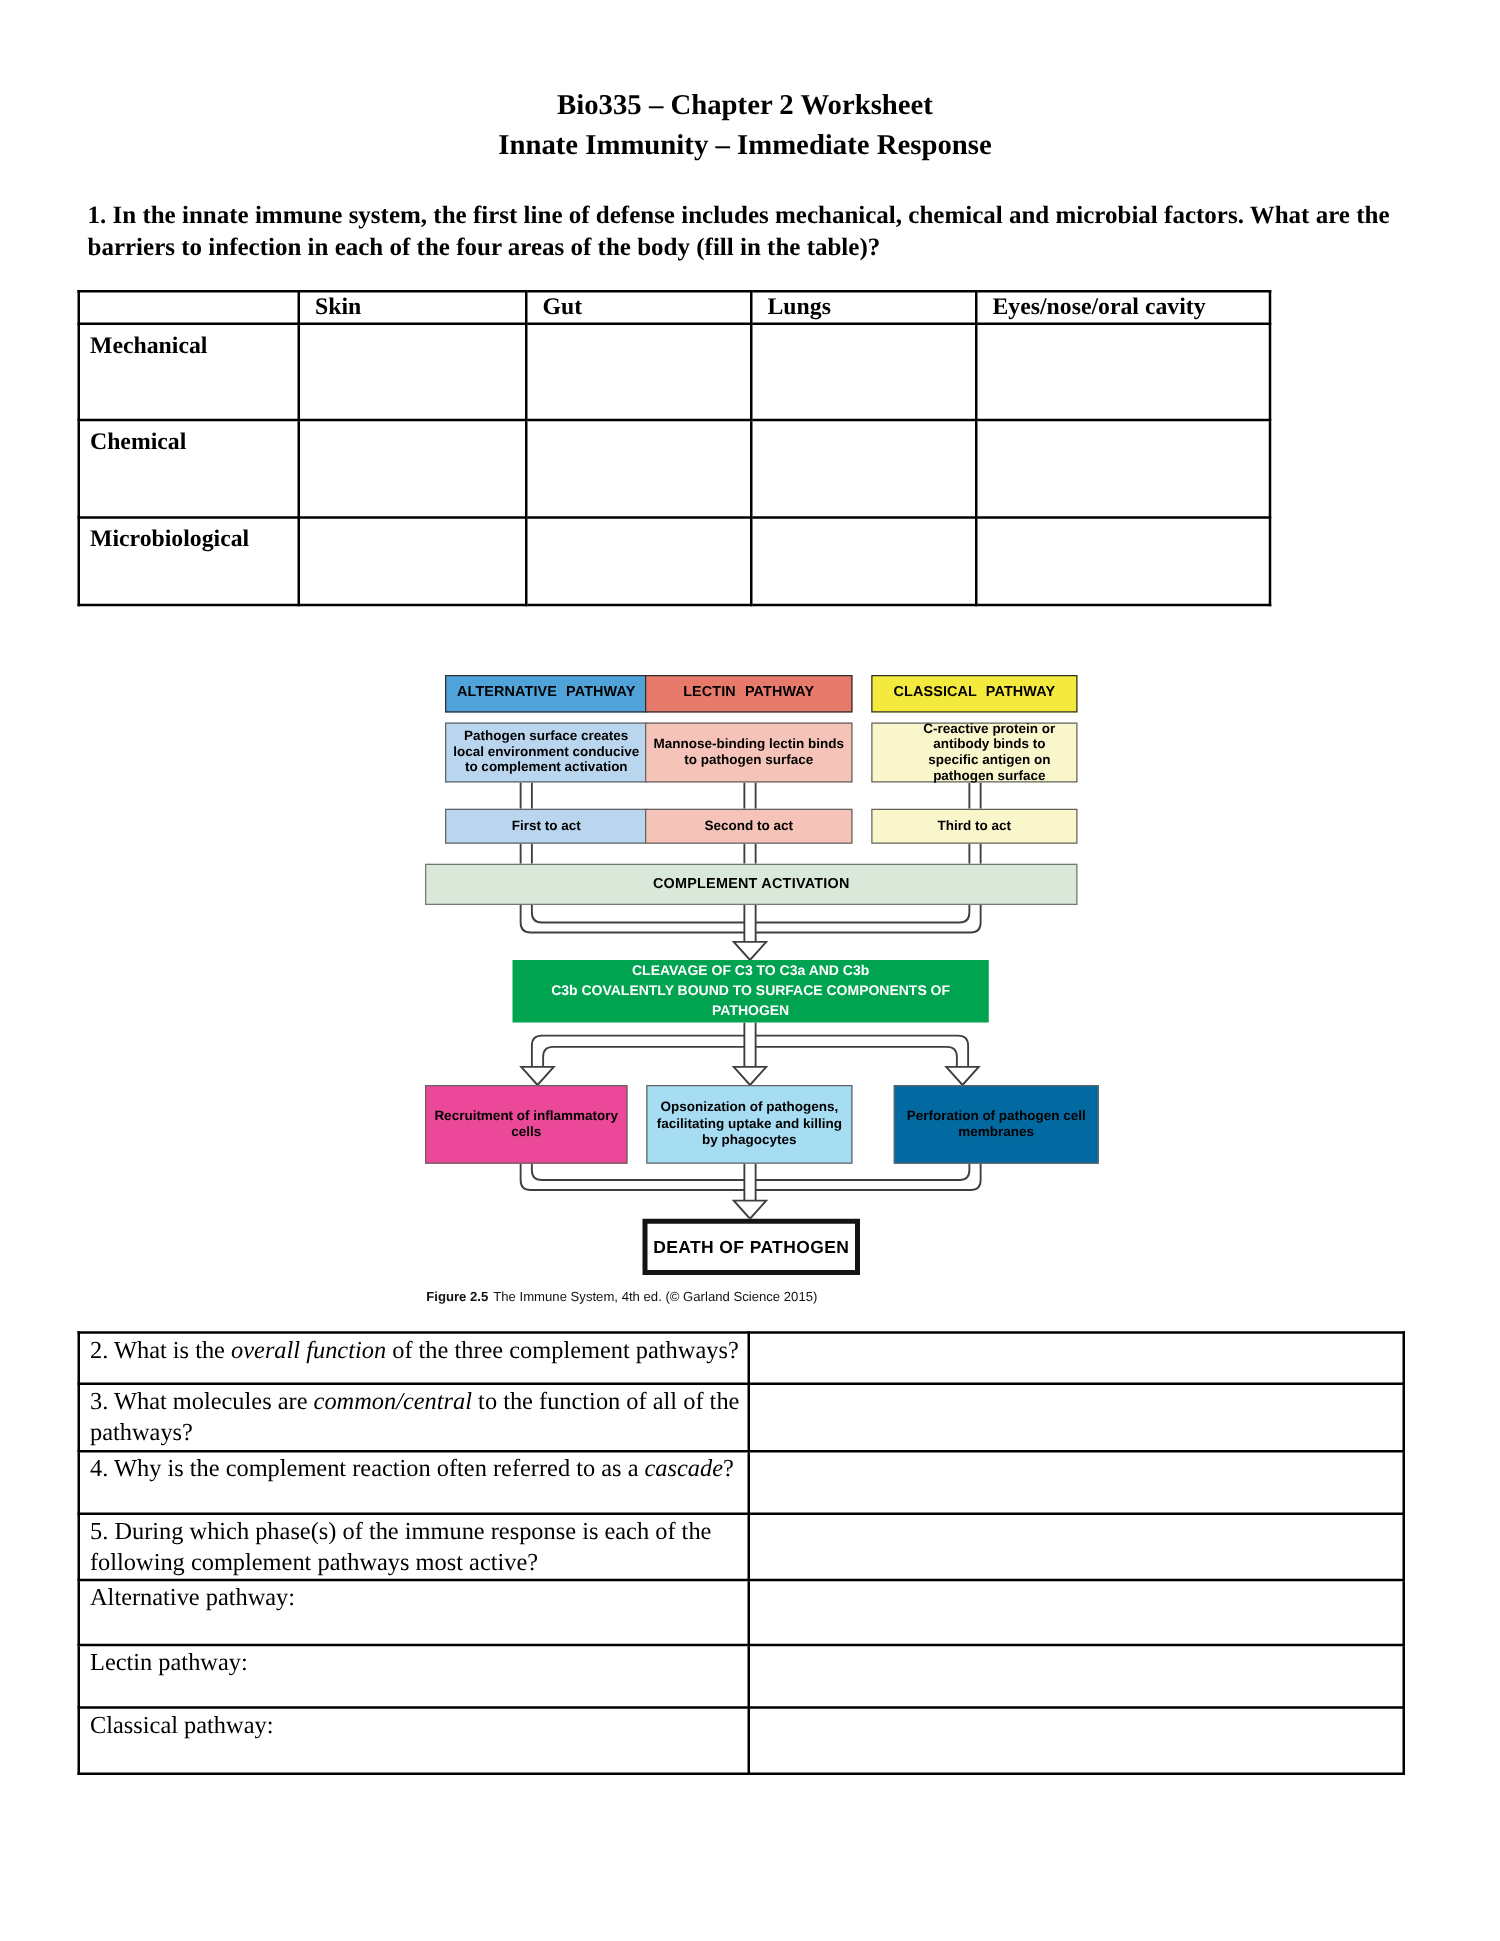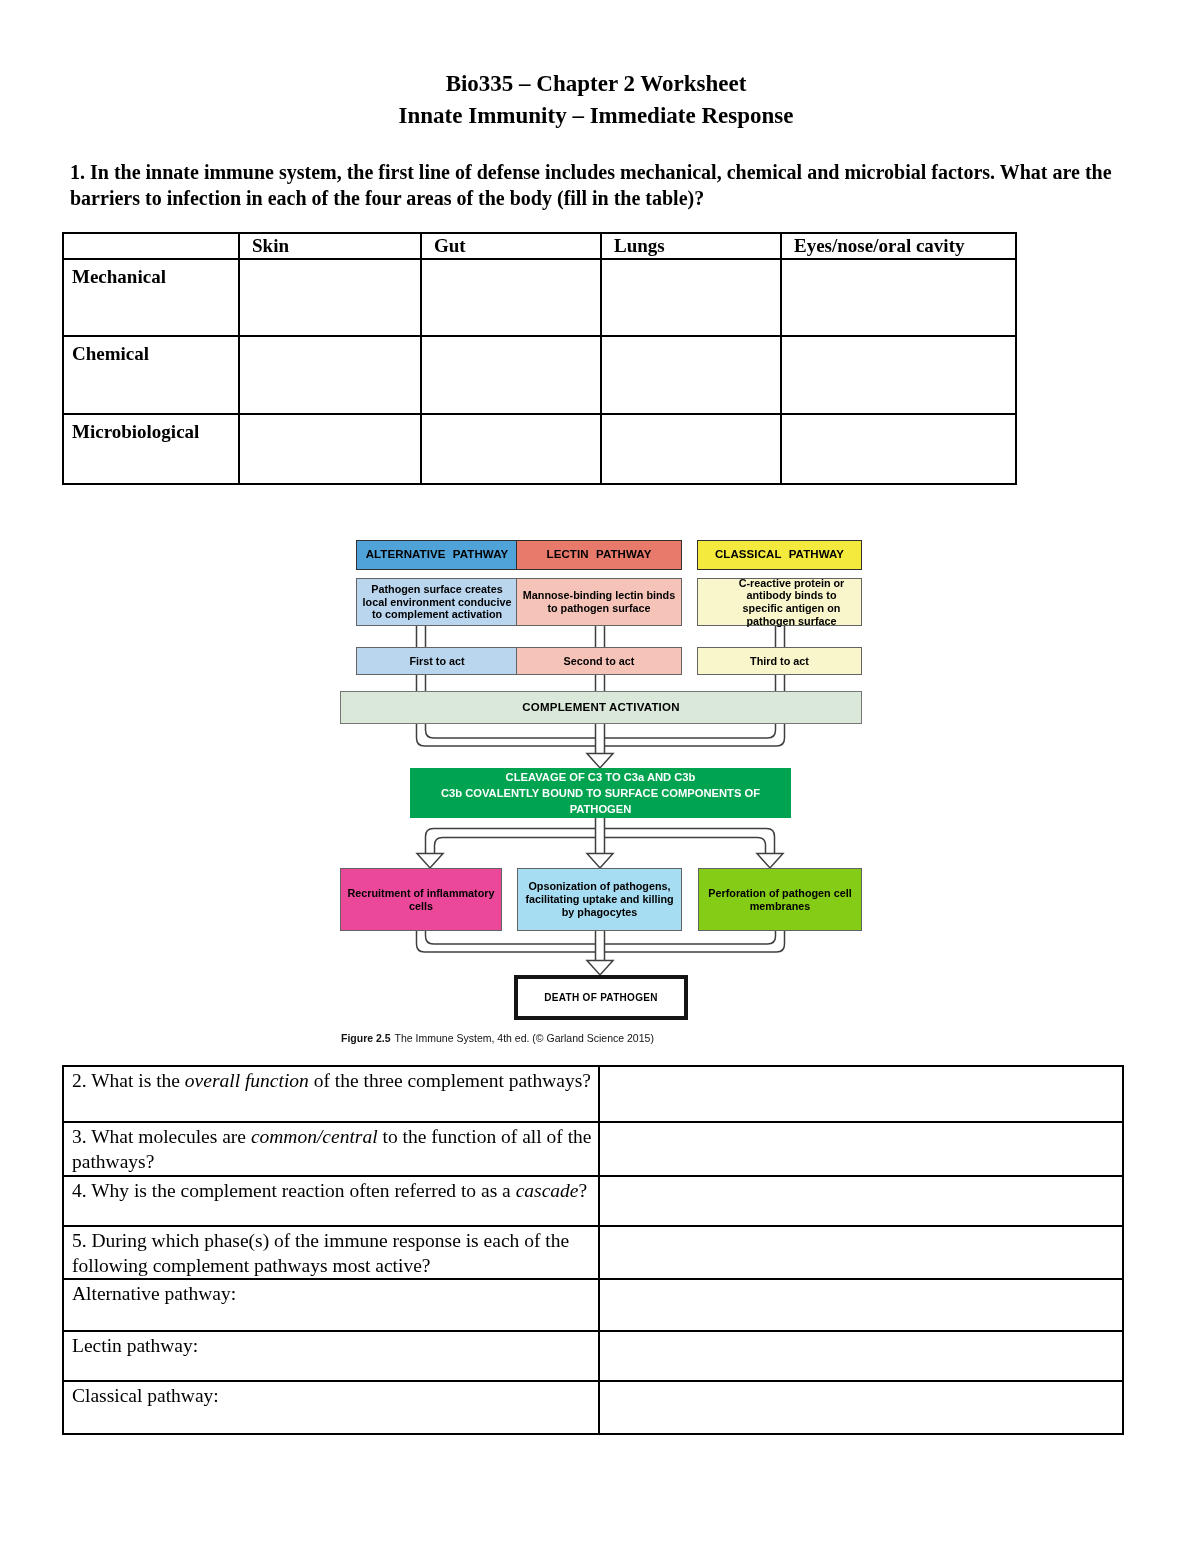--- a/index.html
+++ b/index.html
@@ -32,21 +32,21 @@
   .connectors{position:absolute;left:0;top:0;}
   .dbox{position:absolute;display:flex;align-items:center;justify-content:center;
         text-align:center;font-weight:bold;box-sizing:border-box;line-height:1.18;}
   .hdrbox{top:0;height:30px;border:1.6px solid #2f2f2f;font-size:11.5px;word-spacing:4px;letter-spacing:.1px;}
   .descbox{top:38px;height:48px;border:1.3px solid #636363;font-size:10.8px;padding:2px 4px;}
   .actbox{top:107px;height:28px;border:1.3px solid #636363;font-size:10.8px;}
   .band{left:0;width:522px;top:151px;height:33px;border:1.3px solid #767676;font-size:11.5px;letter-spacing:.2px;}
   .cleav{left:70px;width:381px;top:228px;height:50px;color:#fff;font-size:11.2px;line-height:1.45;}
   .outc{top:328px;height:63px;border:1.3px solid #636363;font-size:10.8px;padding:2px 6px;}
   .death{left:174px;width:174px;top:435px;height:45px;background:#fff;border:4px solid #141414;
-         font-size:10px;letter-spacing:.3px;}
+         font-size:14px;letter-spacing:.3px;}
   .caption{position:absolute;left:1px;top:492px;font-size:10.5px;color:#111;}
   .caption b{margin-right:4px;}
 
   .col-alt{left:0;width:162px;margin-left:16px;}
   .col-lec{left:176px;width:166px;}
   .col-cla{left:357px;width:165px;}
   .out-rec{left:0;width:162px;}
   .out-ops{left:177px;width:165px;}
   .out-per{left:358px;width:164px;}
 </style>
@@ -150,36 +150,36 @@
 
     <div class="dbox cleav" style="background-color: rgb(0, 163, 80);">
       <div>
         <div>CLEAVAGE OF C3 TO C3a AND C3b</div>
         <div>C3b COVALENTLY BOUND TO SURFACE COMPONENTS OF PATHOGEN</div>
       </div>
     </div>
 
     <div class="dbox outc out-rec" style="background-color: #ec4899;">Recruitment of inflammatory cells</div>
     <div class="dbox outc out-ops" style="background-color: rgb(167, 221, 242);">Opsonization of pathogens, facilitating uptake and killing by phagocytes</div>
-    <div class="dbox outc out-per" style="background-color: #84cc16;">Perforation of pathogen cell membranes</div>
+    <div class="dbox outc out-per" style="background-color: #0369a1; margin-left: 17px;">Perforation of pathogen cell membranes</div>
 
     <div class="dbox death">DEATH OF PATHOGEN</div>
 
     <div class="caption">
       <b>Figure 2.5</b><span>The Immune System, 4th ed. (© Garland Science 2015)</span>
     </div>
   </div>
 
   <table class="qa">
     <colgroup>
         <col style="width:536px">
         <col style="width:524px">
       </colgroup>
     <tbody>
-        <tr style="height:56px">
+        <tr style="height:41px">
       <td><span>2. What is the </span><i>overall function</i><span> of the three complement pathways?</span></td>
       <td></td>
     </tr>
     <tr style="height:50px">
       <td><span>3. What molecules are </span><i>common/central</i><span> to the function of all of the pathways?</span></td>
       <td></td>
     </tr>
     <tr style="height:50px">
       <td><span>4. Why is the complement reaction often referred to as a </span><i>cascade</i><span>?</span></td>
       <td></td>

